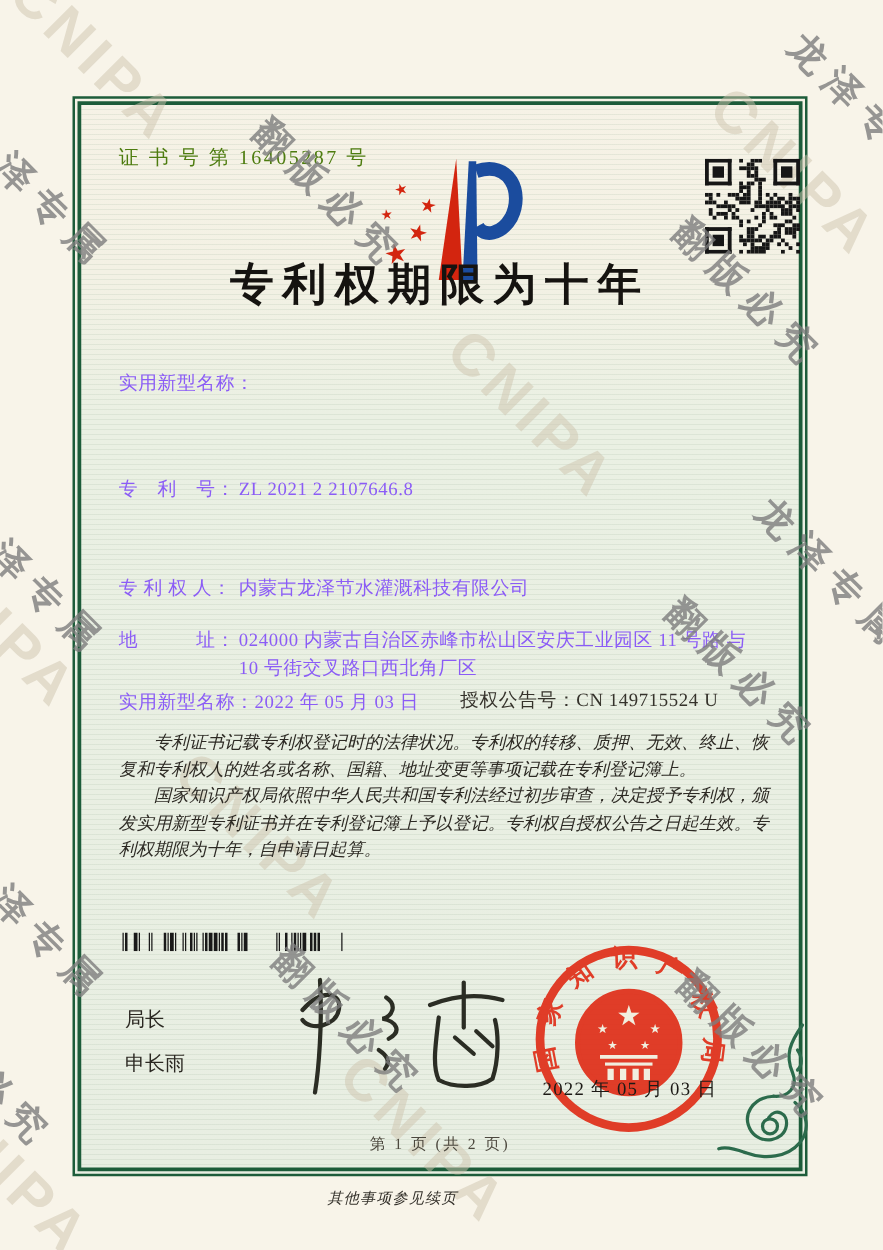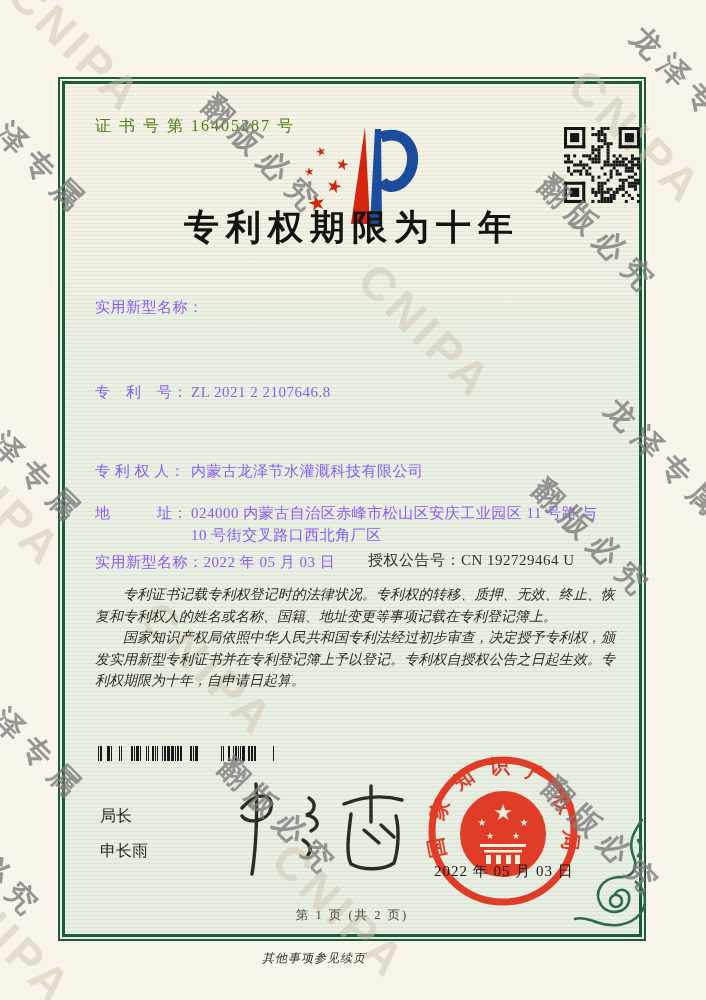--- a/index.html
+++ b/index.html
@@ -300,21 +300,21 @@
   </div>
   <div class="abs z-content field f6">
     <span class="lbl">地　　　址：</span>
     <span class="val">024000 内蒙古自治区赤峰市松山区安庆工业园区 11 号路 与 10 号街交叉路口西北角厂区</span>
   </div>
   <div class="abs z-content field f7">
     <span class="lbl">实用新型名称：</span>
     <span class="val">2022 年 05 月 03 日</span>
   </div>
   <div class="abs z-content grant-no">
-    <span>授权公告号：</span><span>CN 192729464 U</span>
+    <span>授权公告号：</span><span>CN 149715524 U</span>
   </div>
 
   <div class="abs z-content paras">
     <p>专利证书记载专利权登记时的法律状况。专利权的转移、质押、无效、终止、恢复和专利权人的姓名或名称、国籍、地址变更等事项记载在专利登记簿上。</p>
     <p>国家知识产权局依照中华人民共和国专利法经过初步审查，决定授予专利权，颁发实用新型专利证书并在专利登记簿上予以登记。专利权自授权公告之日起生效。专利权期限为十年，自申请日起算。</p>
   </div>
 
   <svg class="abs z-content barcode" width="183" height="15" viewBox="0 0 183 15" id="barcode-svg">
       <rect x="3" y="0" width="1" height="15" fill="#191919"></rect>
       <rect x="5" y="0" width="2" height="15" fill="#191919"></rect>

